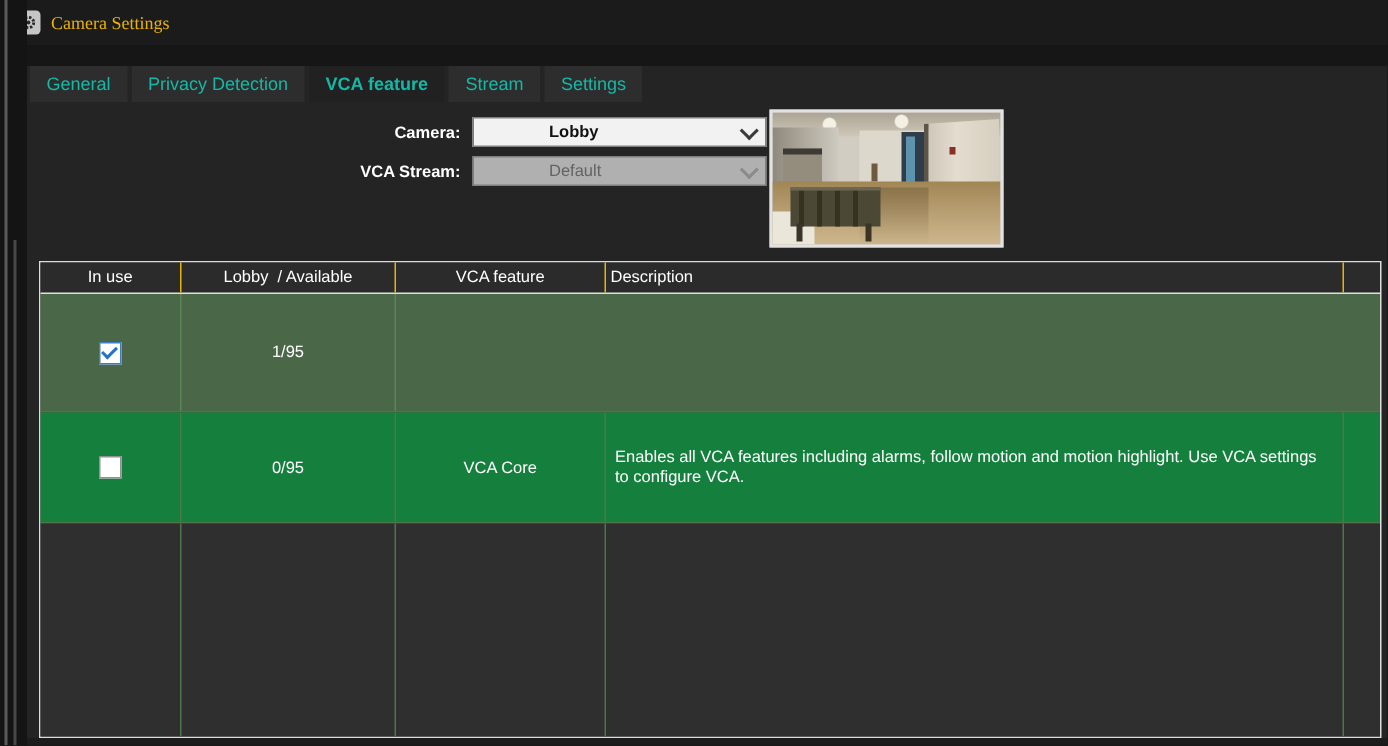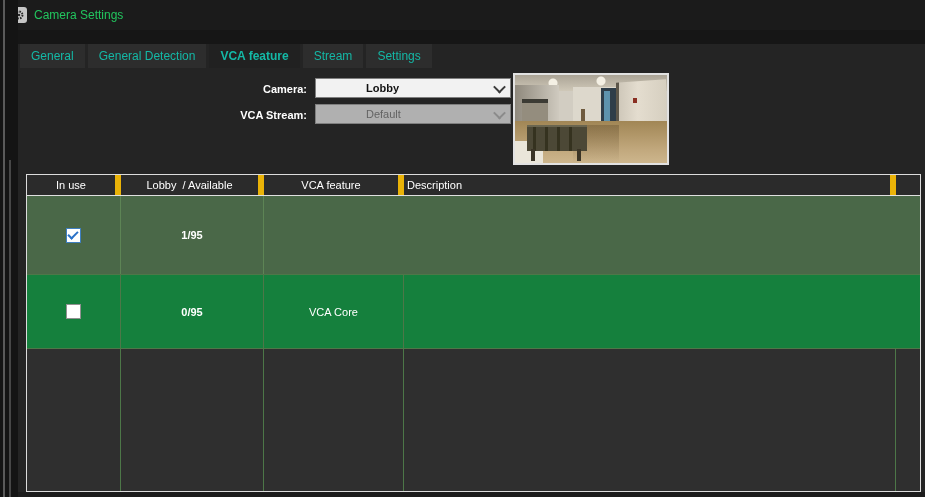--- a/index.html
+++ b/index.html
@@ -4,21 +4,21 @@
 <style>
   html,body { margin:0; padding:0; background:#0e0e0e; }
   .screen {
     position:relative; width:925px; height:497px; overflow:hidden;
     background:#242424; font-family:"Liberation Sans", sans-serif;
     -webkit-font-smoothing:antialiased;
   }
   
   .titlebar { position:absolute; left:0; top:0; width:925px; height:30px; background:#1b1b1b; border-bottom:1px solid #0f0f0f; }
   .title-icon-btn { position:absolute; left:11px; top:7px; width:16px; height:16px; background:#c6c6c6; border-radius:3px; display:flex; align-items:center; justify-content:center; }
-  .title-text { position:absolute; left:34px; top:8px; font-size:12px; color:#22c55e; }
+  .title-text { position:absolute; left:34px; top:8px; font-size:12px; color:#eab308;font-family:Liberation Serif, serif; }
   .upper-gap { position:absolute; left:0; top:30px; width:925px; height:14px; background:#161616; }
   
   .tabbar { position:absolute; left:20px; top:44px; height:24px; display:flex; gap:3px; }
   .tab { background:#2d2d2d; color:#14b8a6; font-size:12px; padding:0 11px; line-height:24px; cursor:default; }
   .tab.selected { font-weight:bold; background:#212121; }
   .content-bg { position:absolute; left:0; top:68px; width:925px; height:429px; background:#242424; }
   
   .form-label { position:absolute; width:100px; text-align:right; color:#ffffff; font-size:11px; font-weight:bold; }
   .lbl-camera { left:207px; top:83px; }
   .lbl-stream { left:207px; top:109px; }
@@ -46,33 +46,33 @@
   .pv-door-sign { position:absolute; left:118px; top:23px; width:4px; height:5px; background:#8a2f22; }
   .pv-floor { position:absolute; left:0; bottom:0; width:100%; height:42px; background:linear-gradient(180deg,#a18655,#c2a97e 70%,#cdb68d); }
   .pv-floor-shadow { position:absolute; left:58px; bottom:0; width:46px; height:38px; background:linear-gradient(180deg,rgba(90,70,40,.35),rgba(90,70,40,0)); }
   .pv-foosball { position:absolute; left:12px; top:50px; width:60px; height:24px; background:#4c4836; border-top:2px solid #6b6650;
      background-image:linear-gradient(90deg, transparent 0 6px, #35321f 6px 9px, transparent 9px 18px, #35321f 18px 21px, transparent 21px 30px, #35321f 30px 33px, transparent 33px 42px, #35321f 42px 45px, transparent 45px); }
   .pv-foos-leg { position:absolute; width:4px; height:12px; background:#3a3426; top:74px; }
   .pv-couch { position:absolute; left:0px; top:66px; width:28px; height:22px; background:#eae6da; border-radius:0 8px 0 0; }
   
   .vca-table { position:absolute; left:26px; top:174px; width:895px; height:318px; box-sizing:border-box; border:1px solid #dcdcdc; background:#2f2f2f; display:flex; flex-direction:column; }
   .thead { display:flex; height:20px; background:#2b2b2b; border-bottom:1px solid #e0e0e0; flex:none; }
-  .th { box-sizing:border-box; border-right:6px solid #eab308; color:#ffffff; font-size:11px; display:flex; align-items:center; justify-content:center; white-space:pre; }
+  .th { box-sizing:border-box; border-right:1px solid #eab308; color:#ffffff; font-size:11px; display:flex; align-items:center; justify-content:center; white-space:pre; }
   .th.left { justify-content:flex-start; padding-left:3px; }
   .c1 { width:94px; flex:none; } .c2 { width:143px; flex:none; } .c3 { width:140px; flex:none; }
   .c4 { flex:1; } .c5 { width:24px; flex:none; border-right:none !important; }
   .trow { display:flex; border-bottom:1px solid #4d7748; flex:none; }
   .td { box-sizing:border-box; border-right:1px solid #4d7748; display:flex; align-items:center; justify-content:center; color:#ffffff; font-size:11px; }
   .trow.highlight { background:#4a6848; height:78px; }
   .trow.highlight .td { border-right-color:#5d8455; }
   .trow.dark { background:#15803d; height:73px; }
   .trow.filler { flex:1; border-bottom:none; background:#2f2f2f; }
   .td.desc { justify-content:flex-start; text-align:left; padding:3px 6px; white-space:pre-line; line-height:13px; }
   .td.desc.top { align-items:flex-start; }
-  .bold { font-weight:bold; }
+  .bold { font-weight:normal; }
   .checkbox { width:13px; height:13px; background:#ffffff; border:1px solid #919191; position:relative; cursor:default; }
   .checkbox.checked { border-color:#3f7fc1; }
   .checkbox.checked::after { content:""; position:absolute; left:1px; top:2px; width:8px; height:4px; border-left:2px solid #2a72c8; border-bottom:2px solid #2a72c8; transform:rotate(-45deg); }
   
   .edge { position:absolute; left:0; top:0; width:18px; height:497px; background:#141414; }
   .edge-line1 { position:absolute; left:3px; top:0; width:2px; height:497px; background:#5a5a5a; }
   .edge-line2 { position:absolute; left:9px; top:160px; width:2px; height:337px; background:#474747; }
   .bottom-strip { position:absolute; left:18px; top:492px; width:907px; height:5px; background:#1c1c1c; }
 </style>
 </head>
@@ -88,21 +88,21 @@
         <circle cx="8" cy="8" r="4.6" fill="none" stroke="#2a2a2a" stroke-width="2.6" stroke-dasharray="2.1 1.5"></circle>
         <circle cx="8" cy="8" r="1.7" fill="#2a2a2a"></circle>
       </svg>
     </span>
     <span class="title-text">Camera Settings</span>
   </div>
   <div class="upper-gap"></div>
 
   <div class="tabbar">
     <div class="tab">General</div>
-    <div class="tab">General Detection</div>
+    <div class="tab">Privacy Detection</div>
     <div class="tab selected">VCA feature</div>
     <div class="tab">Stream</div>
     <div class="tab">Settings</div>
   </div>
 
   <div class="form-label lbl-camera">Camera:</div>
   <div class="combo combo-camera">
     <span class="combo-value">Lobby</span>
     <span class="chev"></span>
   </div>
@@ -147,20 +147,21 @@
       <div class="td c2 bold">1/95</div>
       <div class="td c5"></div>
     </div>
 
     <div class="trow dark">
       <div class="td c1">
         <div class="checkbox"></div>
       </div>
       <div class="td c2 bold">0/95</div>
       <div class="td c3">VCA Core</div>
+      <div class="td c4 desc">Enables all VCA features including alarms, follow motion and motion highlight. Use VCA settings to configure VCA.</div>
       <div class="td c5"></div>
     </div>
 
     <div class="trow filler">
       <div class="td c1"></div>
       <div class="td c2"></div>
       <div class="td c3"></div>
       <div class="td c4"></div>
       <div class="td c5"></div>
     </div>

